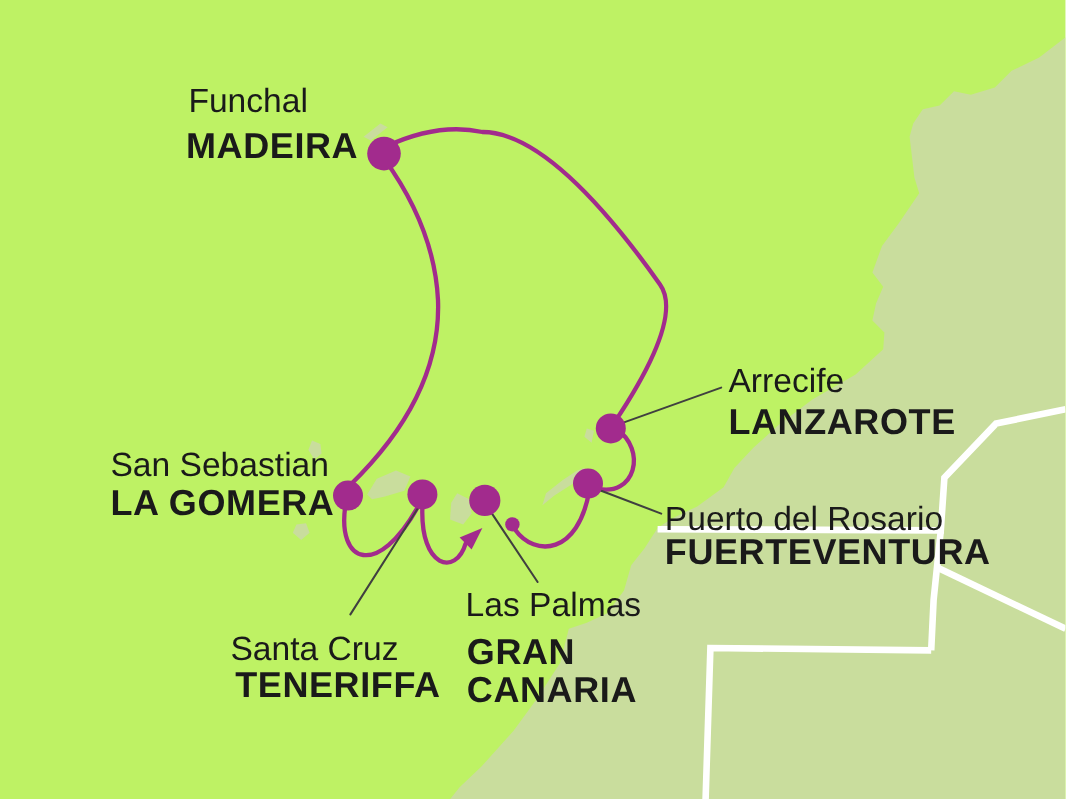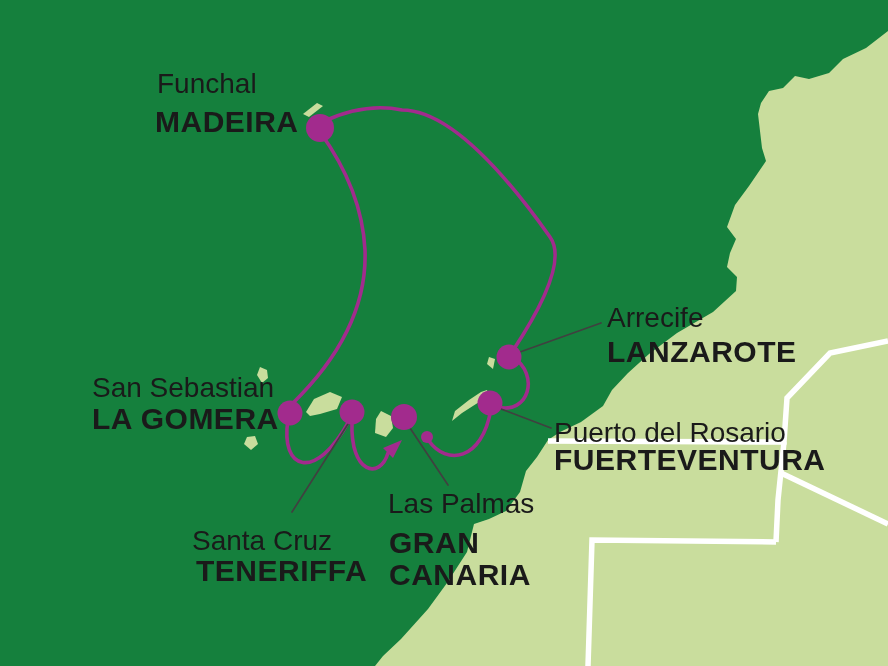--- a/index.html
+++ b/index.html
@@ -1,20 +1,20 @@
 <!DOCTYPE html>
 <html><head>
 <meta charset="utf-8">
 <style>
   html, body { margin: 0; padding: 0; background: #ffffff; }
   .stage {
     position: relative;
     width: 888px;
     height: 666px;
-    background: #15803d;
+    background: #bef264;
     overflow: hidden;
     font-family: "Liberation Sans", "DejaVu Sans", sans-serif;
   }
   svg { display: block; }
   .land     { stroke: none; }
   .border   { fill: none; stroke-width: 5.5; stroke-linejoin: miter; stroke-linecap: butt; }
   .route    { fill: none; stroke-width: 3.6; stroke-linecap: round; }
   .leader   { fill: none; stroke-width: 1.7; stroke-linecap: round; }
   .city     { font-size: 28px; font-weight: 400; }
   .island   { font-size: 30px; font-weight: 700; letter-spacing: 0.5px; }

